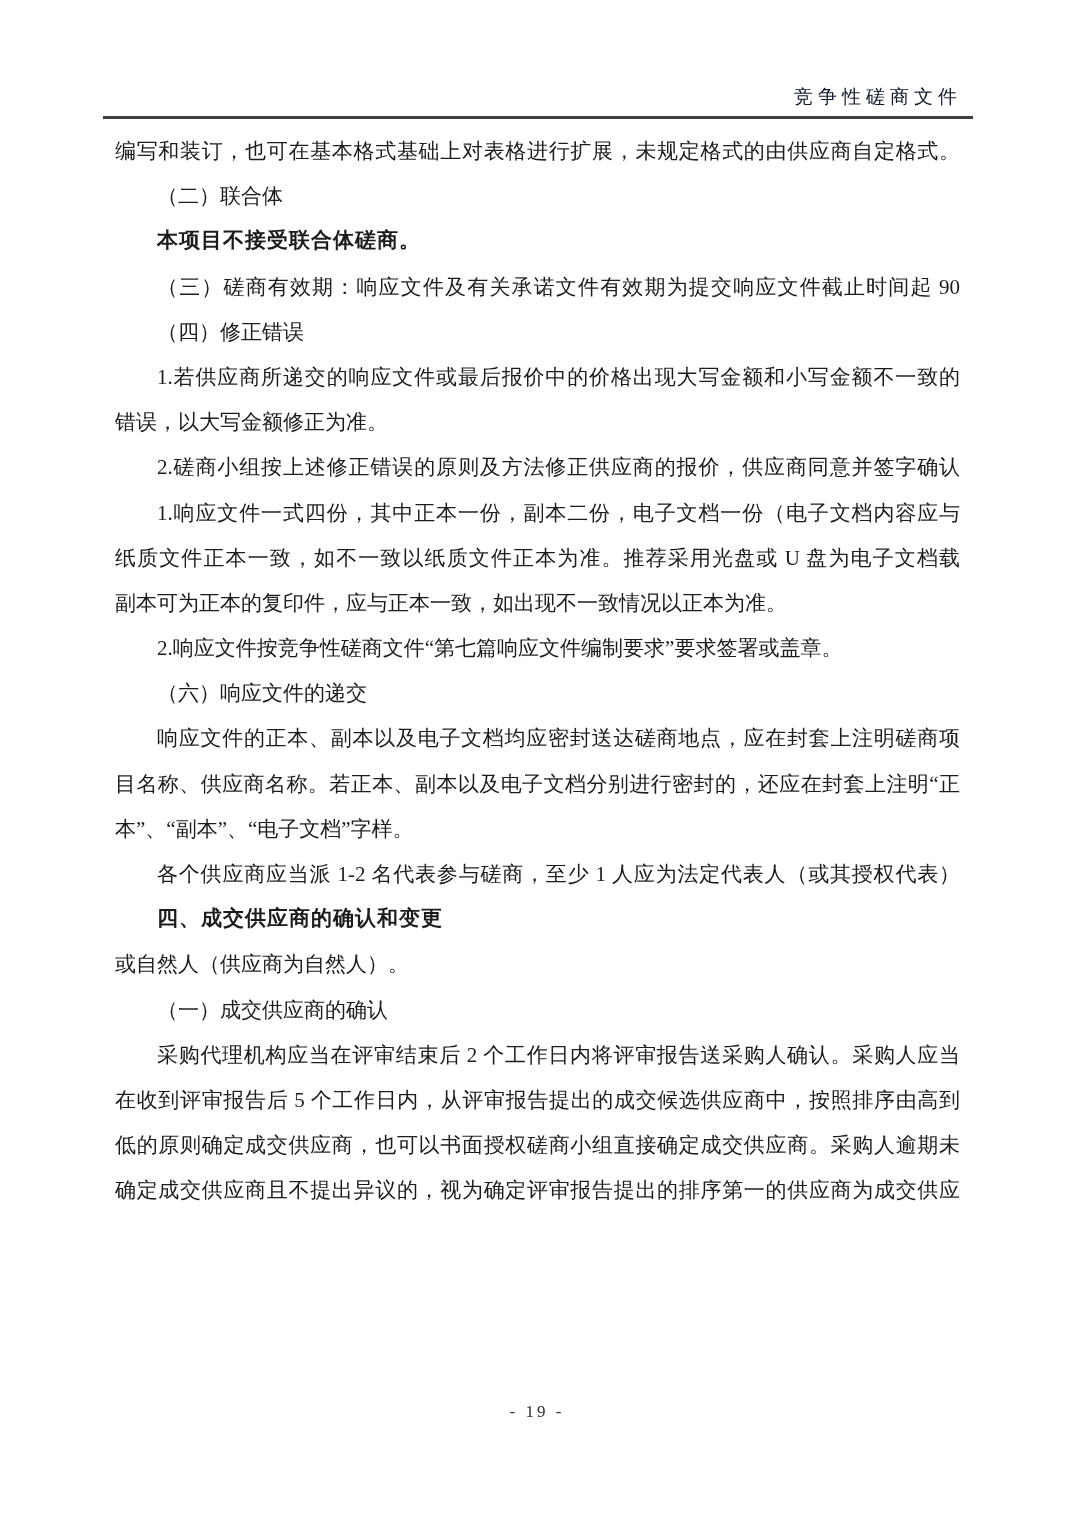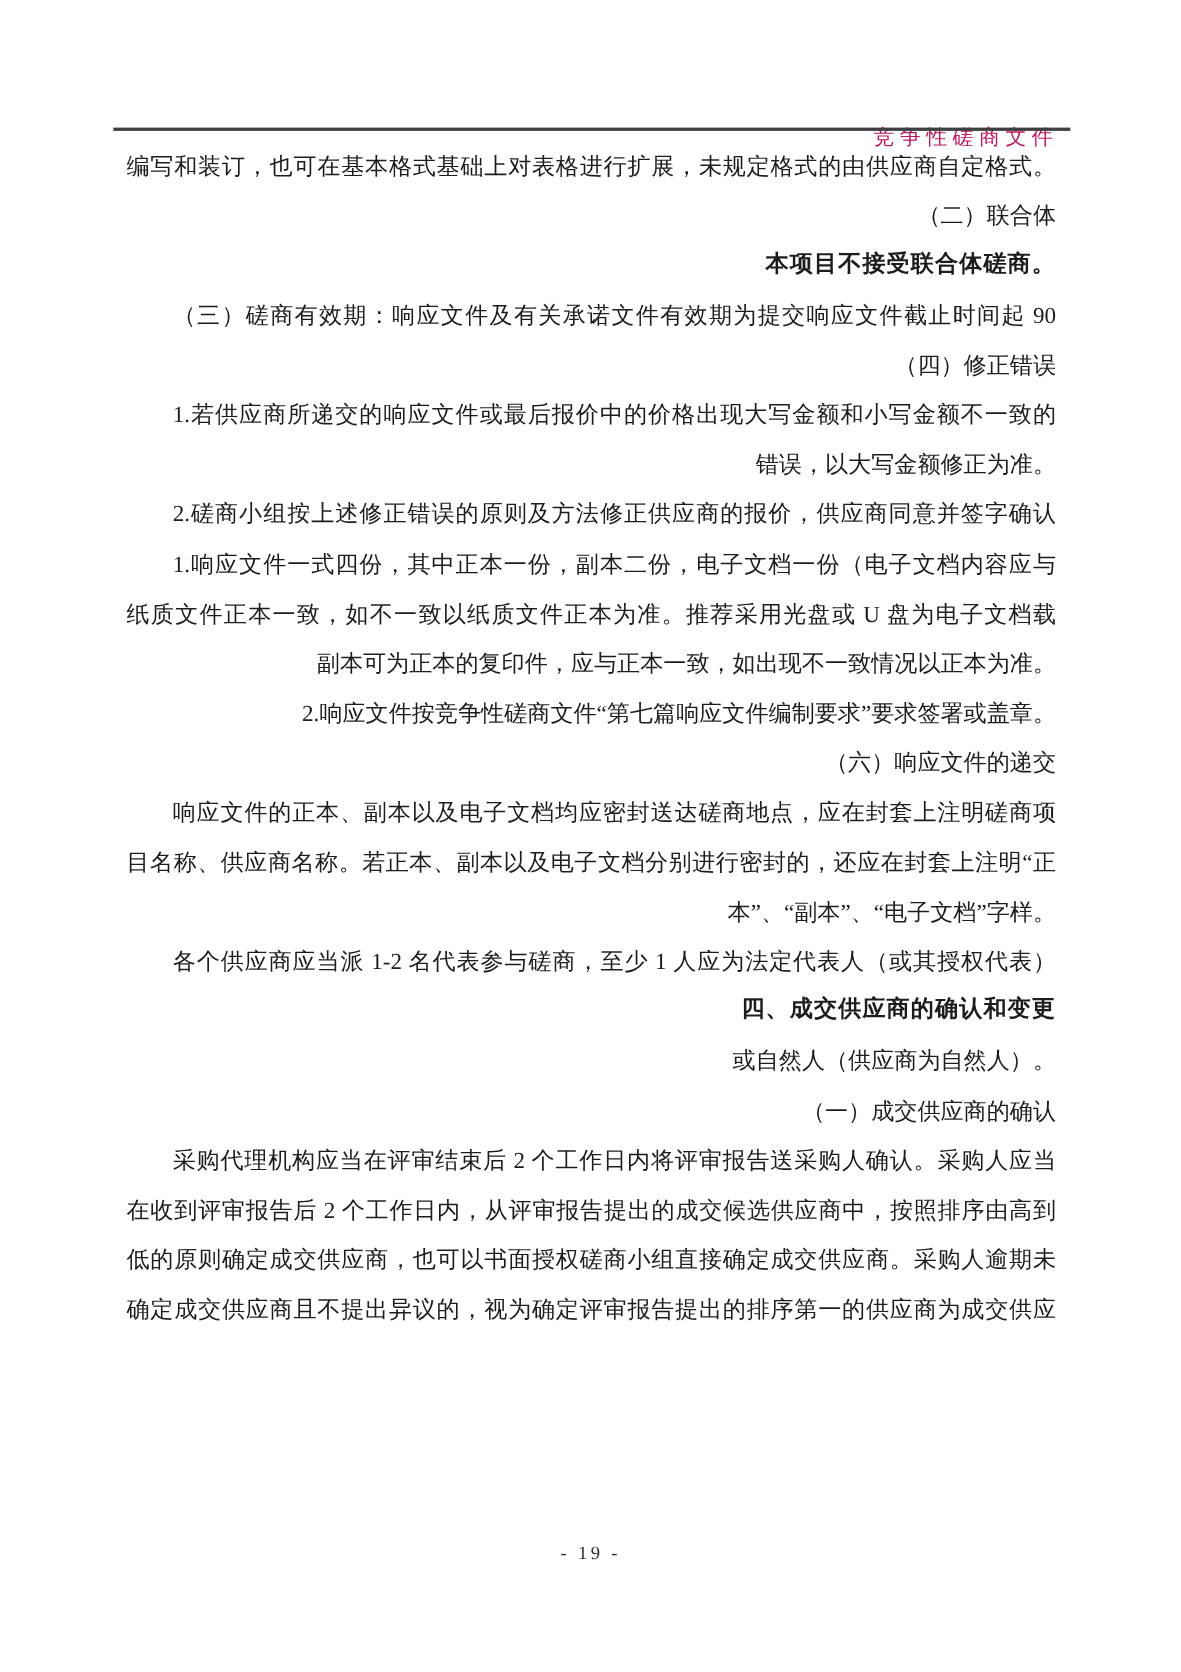--- a/index.html
+++ b/index.html
@@ -15,23 +15,22 @@
     overflow: hidden;
     font-family: "Liberation Serif", "DejaVu Serif", serif;
     color: #1c1c1c;
   }
   .header-title {
     position: absolute;
     top: 84px;
     right: 112px;
     font-size: 19px;
     letter-spacing: 5px;
-    color: #be185d;
+    color: #0f172a;
     font-family: "Liberation Serif", "DejaVu Serif", serif;
-    margin-top: 28px;
   }
   .header-rule {
     position: absolute;
     top: 116px;
     left: 103px;
     width: 870px;
     height: 3px;
     background: #3f3f3f;
   }
   .doc-body {
@@ -39,21 +38,20 @@
     top: 129px;
     left: 115px;
     width: 845px;
   }
   .line {
     height: 45.2px;
     line-height: 45.2px;
     font-size: 21px;
     white-space: normal;
     overflow: hidden;
-    text-align: right;
   }
   .line.j {
     text-align: justify;
     text-align-last: justify;
     text-justify: inter-character;
   }
   .line.i {
     text-indent: 42px;
   }
   .line.b {
@@ -96,20 +94,20 @@
       <div class="line i">2.响应文件按竞争性磋商文件“第七篇响应文件编制要求”要求签署或盖章。</div>
       <div class="line i">（六）响应文件的递交</div>
       <div class="line j i">响应文件的正本、副本以及电子文档均应密封送达磋商地点，应在封套上注明磋商项</div>
       <div class="line j">目名称、供应商名称。若正本、副本以及电子文档分别进行密封的，还应在封套上注明“正</div>
       <div class="line">本”、“副本”、“电子文档”字样。</div>
       <div class="line j i">各个供应商应当派 1-2 名代表参与磋商，至少 1 人应为法定代表人（或其授权代表）</div>
       <div class="line i b">四、成交供应商的确认和变更</div>
       <div class="line">或自然人（供应商为自然人）。</div>
       <div class="line i">（一）成交供应商的确认</div>
       <div class="line j i">采购代理机构应当在评审结束后 2 个工作日内将评审报告送采购人确认。采购人应当</div>
-      <div class="line j">在收到评审报告后 2 个工作日内，从评审报告提出的成交候选供应商中，按照排序由高到</div>
+      <div class="line j">在收到评审报告后 5 个工作日内，从评审报告提出的成交候选供应商中，按照排序由高到</div>
       <div class="line j">低的原则确定成交供应商，也可以书面授权磋商小组直接确定成交供应商。采购人逾期未</div>
       <div class="line j">确定成交供应商且不提出异议的，视为确定评审报告提出的排序第一的供应商为成交供应</div>
     </div>
 
   <div class="page-footer">- 19 -</div>
 
 </div>
 
 </body></html>

